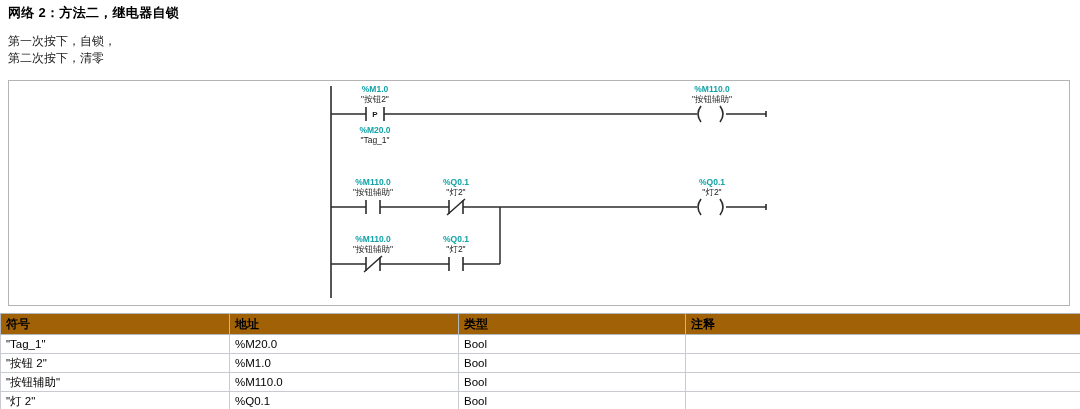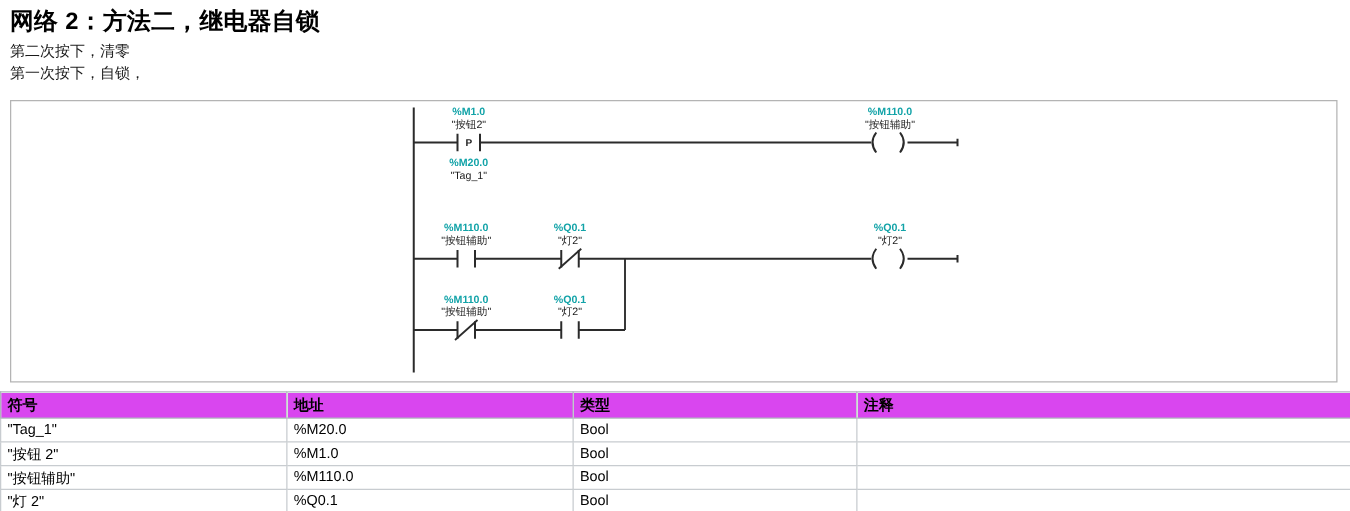--- a/index.html
+++ b/index.html
@@ -14,21 +14,21 @@
     color: #000000;
     overflow: hidden;
     position: relative;
   }
 
   
   #network-title {
     position: absolute;
     left: 8px;
     top: 4px;
-    font-size: 19px;
+    font-size: 13px;
     font-weight: bold;
     letter-spacing: .3px;
     white-space: nowrap;
   }
   #description {
     position: absolute;
     left: 8px;
     top: 33px;
     font-size: 12px;
     line-height: 17px;
@@ -97,40 +97,40 @@
   #symbol-table td {
     border: 1px solid #c8ccd0;
     padding: 1px 5px;
     height: 16px;
     text-align: left;
     vertical-align: middle;
     overflow: hidden;
     white-space: nowrap;
   }
   #symbol-table thead th {
-    background: #d946ef;
+    background: #a16207;
     font-weight: bold;
     font-size: 12px;
     height: 18px;
     border-color: #b0b7bd;
   }
   #symbol-table tbody td { background: #ffffff; }
   .col-symbol  { width: 218px; }
   .col-address { width: 218px; }
   .col-type    { width: 216px; font-family: Liberation Mono, monospace; }
   .col-comment { width: 428px; }
 </style>
 </head>
 <body>
 
 <div id="network-title">网络 2：方法二，继电器自锁</div>
 
 <div id="description">
+  <div>第一次按下，自锁，</div>
   <div>第二次按下，清零</div>
-  <div>第一次按下，自锁，</div>
 </div>
 
 <div id="ladder-frame">
   <svg id="ladder-canvas" viewBox="0 0 1062 226">
 
     <line class="rail" x1="322" y1="5" x2="322" y2="217"></line>
 
     <g>
 
       <line class="wire" x1="322" y1="33" x2="357" y2="33"></line>

